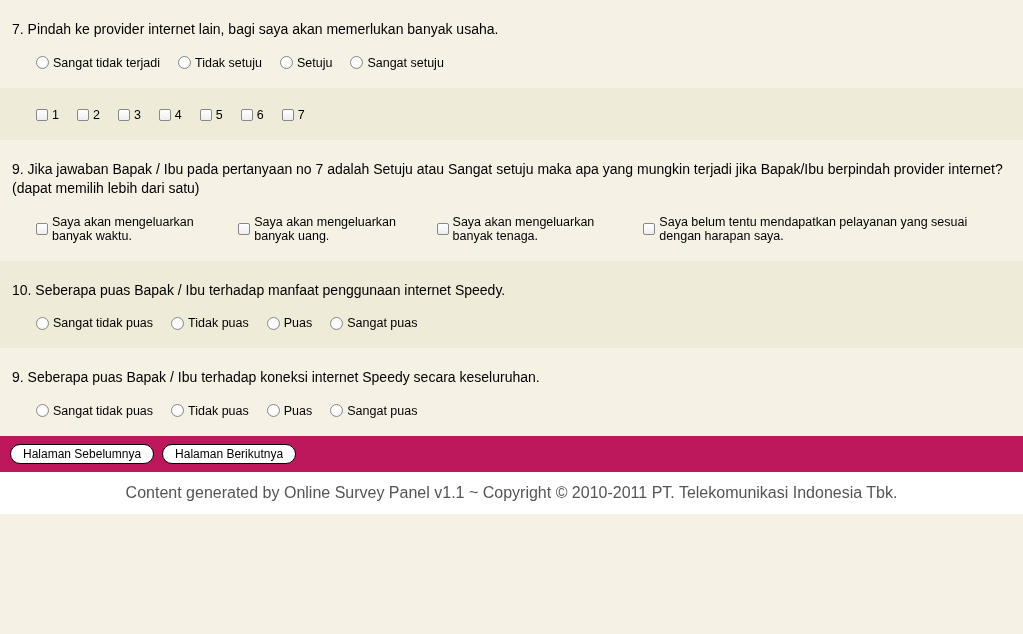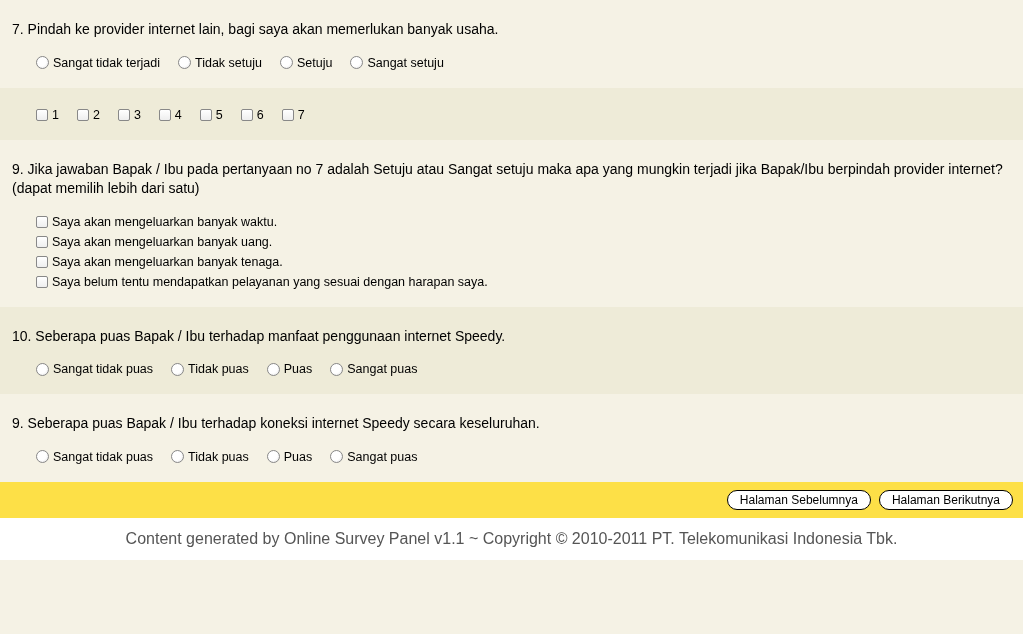--- a/index.html
+++ b/index.html
@@ -30,21 +30,21 @@
       line-height: 1.4;
     }
     .options-row {
       display: flex;
       flex-wrap: wrap;
       gap: 0;
       padding-left: 24px;
     }
     .options-column {
       display: flex;
-      flex-direction: column;
+      flex-direction: row;
       gap: 6px;
       padding-left: 24px;
       margin-top: 16px;
     }
     .option {
       display: flex;
       align-items: center;
       margin-right: 18px;
       font-size: 12.5px;
     }
@@ -69,25 +69,24 @@
       height: 12px;
       border: 1px solid #888;
       border-radius: 2px;
       margin-right: 4px;
       background: #fff;
       display: inline-block;
       flex-shrink: 0;
       background: linear-gradient(to bottom, #fff 0%, #eee 100%);
     }
     .nav-bar {
-      background: #fde047;
+      background: #be185d;
       padding: 8px 10px;
       display: flex;
       gap: 8px;
-      justify-content: flex-end;
     }
     .nav-button {
       border: 1px solid #000;
       background: #fff;
       border-radius: 10px;
       padding: 2px 12px;
       font-size: 12px;
       font-family: inherit;
       cursor: pointer;
     }

